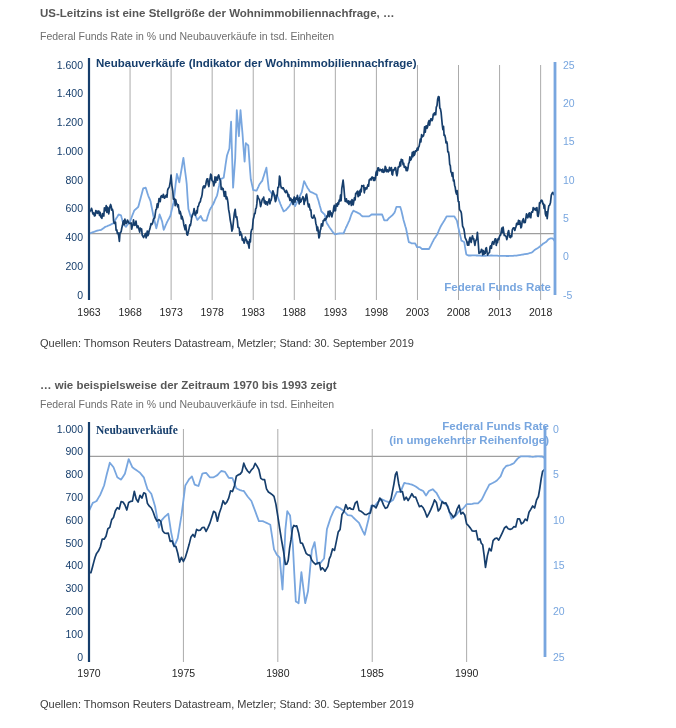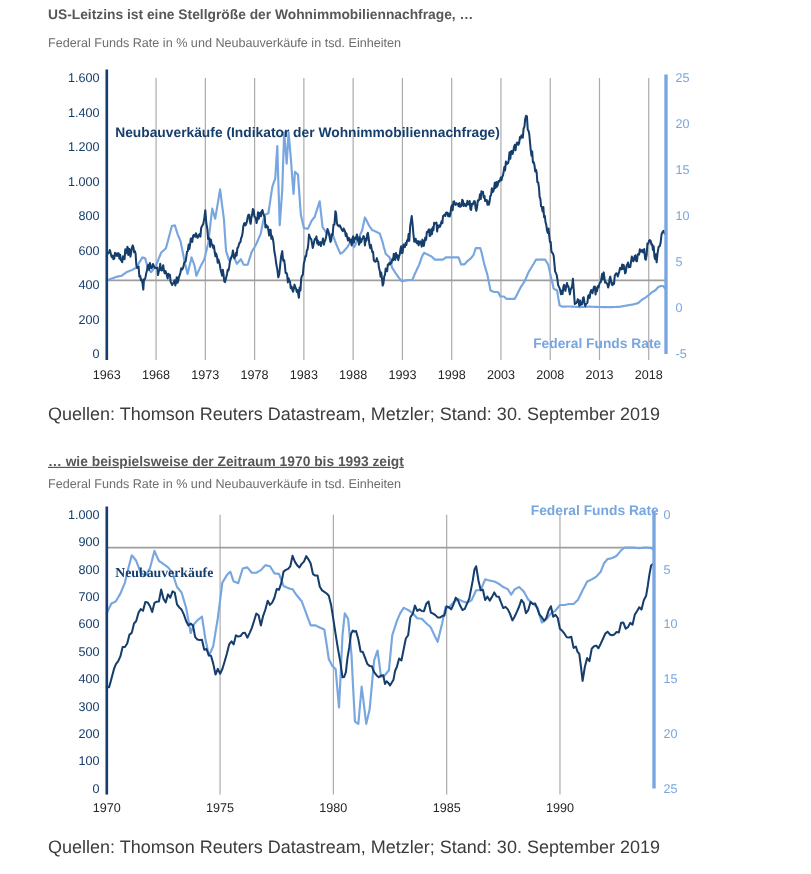--- a/index.html
+++ b/index.html
@@ -1,32 +1,32 @@
 <!DOCTYPE html>
 <html><head>
 <meta charset="utf-8">
 <style>
   html,body{margin:0;padding:0;background:#ffffff;}
   body{width:676px;height:728px;position:relative;font-family:"Liberation Sans",sans-serif;}
   .page{position:absolute;inset:0;background:#fff;overflow:hidden;}
   .title{position:absolute;left:40px;font-size:11.5px;font-weight:bold;color:#575757;white-space:nowrap;}
   .subtitle{position:absolute;left:40px;font-size:10.5px;font-weight:normal;color:#6e6e6e;white-space:nowrap;}
-  .source{position:absolute;left:40px;font-size:15px;color:#3c3c3c;white-space:nowrap;}
+  .source{position:absolute;left:40px;font-size:11px;color:#3c3c3c;white-space:nowrap;}
   .legend{position:absolute;font-size:11.5px;font-weight:bold;white-space:nowrap;}
-  .legend.navy{color:#163E6C;margin-top:48px;}
+  .legend.navy{color:#163E6C;}
   .legend.blue{color:#78A6DF;}
   #legend1-left{left:96px;top:57px;}
   #legend1-right{right:125px;top:281px;}
   #legend2-left{left:96px;top:424px;font-family:Liberation Serif, serif;}
   #legend2-right{right:127px;top:419px;text-align:right;line-height:14px;}
   #legend2-right span{display:block;}
   #title1{top:7px;}
   #subtitle1{top:30px;}
   #source1{top:337px;}
-  #title2{top:379px;text-decoration:underline;}
+  #title2{top:379px;}
   #subtitle2{top:398px;}
   #source2{top:698px;}
   svg{position:absolute;left:0;}
   #svg-chart1{top:0;}
   #svg-chart2{top:360px;}
   svg text{font-family:"Liberation Sans",sans-serif;}
 </style>
 </head>
 <body>
 
@@ -118,15 +118,16 @@
       <text x="553" y="254.9" text-anchor="start" fill="#78A6DF" font-size="10.5">20</text>
       <text x="553" y="300.5" text-anchor="start" fill="#78A6DF" font-size="10.5">25</text>
       <path d="M89.0 150.9 L90.9 146.9 L92.8 142.9 L94.7 142.0 L96.6 141.0 L98.4 137.9 L100.3 134.7 L102.2 130.1 L104.1 125.5 L105.5 119.6 L106.9 113.7 L108.4 108.2 L109.8 102.7 L111.7 105.0 L113.5 107.3 L115.4 112.3 L117.3 117.3 L119.2 118.5 L121.1 119.6 L123.0 116.7 L124.9 113.7 L126.8 106.4 L128.7 99.1 L130.5 103.2 L132.4 107.3 L134.3 108.7 L136.2 110.0 L138.1 111.4 L140.0 112.8 L141.9 115.1 L143.8 117.3 L145.6 123.3 L147.5 129.2 L149.4 131.5 L151.3 133.8 L153.2 140.1 L155.1 146.5 L157.0 157.0 L158.9 167.5 L160.3 163.8 L161.7 160.2 L163.1 158.6 L164.5 157.0 L166.4 155.4 L168.3 153.8 L169.7 162.9 L171.1 172.1 L172.6 179.4 L174.0 186.6 L175.9 182.5 L177.7 178.4 L179.6 166.8 L181.5 155.2 L183.4 140.4 L185.3 125.5 L187.2 122.4 L189.1 119.2 L190.5 117.8 L191.9 116.4 L193.3 120.5 L194.7 124.6 L196.6 125.3 L198.5 126.0 L200.4 119.8 L202.3 113.7 L204.2 113.2 L206.1 112.8 L208.0 115.1 L209.8 117.3 L211.7 117.3 L213.6 117.3 L215.5 116.2 L217.4 115.1 L219.3 113.0 L221.2 111.0 L223.1 111.4 L225.0 111.9 L226.8 114.8 L228.7 117.8 L230.6 118.0 L232.5 118.2 L234.4 123.3 L236.3 128.3 L238.2 129.2 L240.1 130.1 L241.9 130.6 L243.8 131.0 L245.7 133.8 L247.6 136.5 L249.5 138.8 L251.4 141.0 L253.3 146.1 L255.2 151.1 L257.0 156.1 L258.9 161.1 L260.8 161.1 L262.7 161.1 L264.6 162.0 L266.5 162.9 L268.4 163.8 L270.3 164.8 L272.2 177.1 L274.0 189.4 L275.5 192.1 L276.9 194.9 L278.3 196.2 L279.7 197.6 L281.1 213.6 L282.5 229.5 L284.0 199.4 L285.4 169.3 L287.3 151.1 L288.7 153.4 L290.1 155.6 L291.5 170.7 L292.9 185.7 L294.3 213.6 L295.8 241.4 L297.2 242.3 L298.6 243.2 L300.0 227.7 L301.4 212.2 L303.3 227.7 L305.2 243.2 L306.6 237.3 L308.0 231.3 L309.9 210.8 L311.8 190.3 L313.2 186.2 L314.6 182.1 L316.1 193.0 L317.5 204.0 L318.9 203.5 L320.3 203.1 L322.2 200.8 L324.1 198.5 L325.5 183.9 L326.9 169.3 L328.8 163.4 L330.7 157.5 L332.1 154.3 L333.5 151.1 L334.9 148.8 L336.4 146.5 L338.2 147.4 L340.1 148.3 L342.0 149.7 L343.9 151.1 L345.8 153.1 L347.7 155.2 L349.6 155.4 L351.5 155.6 L353.3 157.5 L355.2 159.3 L357.1 161.1 L359.0 162.9 L360.9 167.0 L362.8 171.1 L364.7 174.8 L366.6 167.0 L368.5 159.3 L369.9 152.4 L371.3 145.6 L372.7 146.1 L374.1 146.5 L376.0 144.2 L377.9 142.0 L379.8 140.6 L381.7 139.2 L383.6 140.1 L385.4 141.0 L387.3 141.7 L389.2 142.4 L391.1 141.3 L393.0 140.1 L394.9 136.0 L396.8 131.9 L398.7 131.9 L400.6 131.9 L402.4 127.4 L404.3 122.8 L406.2 123.3 L408.1 123.7 L410.0 124.2 L411.9 124.6 L413.8 125.5 L415.7 126.5 L417.5 127.8 L419.4 129.2 L421.3 130.1 L423.2 131.0 L424.6 133.3 L426.0 135.6 L427.5 133.3 L428.9 131.0 L430.8 130.1 L432.7 129.2 L434.5 131.0 L436.4 132.8 L438.3 136.3 L440.2 139.7 L442.1 141.3 L444.0 142.9 L445.9 144.5 L447.8 146.1 L449.6 152.4 L451.5 158.8 L453.4 157.5 L455.3 156.1 L457.2 153.6 L459.1 151.1 L461.0 149.9 L462.9 148.8 L464.8 146.5 L466.6 144.2 L468.5 144.2 L470.4 144.2 L472.3 143.8 L474.2 143.3 L476.1 143.3 L478.0 143.3 L479.9 141.5 L481.7 139.7 L483.6 135.8 L485.5 131.9 L487.4 128.3 L489.3 124.6 L491.2 123.7 L493.1 122.8 L495.0 121.7 L496.9 120.5 L498.7 118.5 L500.6 116.4 L502.0 112.8 L503.5 109.1 L504.9 107.5 L506.3 105.9 L508.2 105.5 L510.1 105.0 L512.0 104.1 L513.8 103.2 L515.7 100.9 L517.6 98.6 L519.0 97.5 L520.5 96.4 L521.9 96.4 L523.3 96.4 L524.9 96.4 L526.4 96.4 L528.0 96.4 L529.6 96.5 L531.2 96.7 L532.7 96.8 L534.3 96.7 L535.9 96.5 L537.4 96.4 L539.0 96.4 L540.6 96.5 L542.2 96.5 L543.6 97.4 L545.0 98.2" fill="none" stroke="#78A6DF" stroke-width="1.8" stroke-linejoin="round" stroke-linecap="round"></path>
       <path d="M89.0 212.6 L90.9 212.7 L92.3 207.7 L93.7 202.4 L95.1 197.2 L96.6 193.4 L98.4 191.1 L100.3 187.0 L102.2 179.2 L104.1 179.2 L106.0 176.3 L107.9 168.8 L109.8 167.4 L111.7 159.6 L113.5 157.5 L115.4 150.7 L117.3 147.6 L119.2 149.0 L121.1 141.6 L123.0 142.0 L124.9 145.0 L126.8 150.0 L128.7 142.4 L130.5 141.4 L132.4 141.2 L134.3 131.3 L136.2 139.0 L138.1 142.0 L140.0 135.3 L141.9 138.1 L143.8 132.8 L145.6 133.8 L147.5 143.6 L149.4 146.2 L151.3 148.0 L153.2 152.0 L155.1 157.5 L157.0 161.2 L158.9 159.7 L160.8 161.3 L162.6 170.7 L164.5 173.0 L166.4 173.3 L168.3 173.2 L170.2 181.4 L172.1 180.9 L174.0 185.9 L175.9 186.6 L177.7 193.0 L179.6 202.1 L181.5 197.4 L183.4 201.5 L185.3 197.5 L187.2 191.3 L189.1 184.6 L191.0 176.9 L192.9 174.4 L194.7 177.0 L196.6 169.4 L198.5 170.5 L200.4 170.1 L202.3 167.5 L204.2 167.4 L206.1 171.4 L208.0 167.6 L209.8 163.4 L211.7 157.5 L213.6 151.3 L215.5 152.7 L217.4 161.2 L219.3 153.2 L221.2 147.8 L223.1 140.7 L225.0 144.1 L226.8 142.2 L228.7 138.1 L230.6 130.8 L232.5 131.5 L234.4 126.0 L236.3 116.3 L238.2 114.9 L240.1 114.1 L241.9 111.9 L243.8 103.2 L245.7 108.0 L247.6 111.0 L249.5 112.9 L251.4 109.9 L253.3 108.0 L255.2 103.4 L257.0 106.1 L258.9 109.6 L260.8 118.4 L262.7 119.6 L264.6 119.6 L266.5 128.9 L268.4 132.0 L270.3 133.2 L272.2 134.6 L274.0 136.4 L275.9 144.1 L277.8 156.2 L279.7 168.7 L281.6 180.5 L283.5 191.0 L285.4 204.4 L286.8 204.1 L288.2 200.4 L289.6 188.1 L291.0 179.7 L292.5 168.3 L293.9 165.5 L295.3 166.4 L296.7 165.8 L298.6 172.7 L300.5 182.9 L302.4 183.4 L304.3 188.4 L306.1 193.3 L308.0 194.9 L309.9 195.3 L311.8 200.2 L313.7 202.7 L315.6 204.4 L317.5 203.0 L319.4 202.7 L320.8 209.9 L322.2 207.8 L323.6 209.1 L325.0 211.2 L326.4 208.9 L327.9 206.4 L329.3 198.9 L330.7 195.8 L332.6 188.8 L334.5 190.4 L336.4 181.1 L338.2 172.1 L340.1 169.4 L342.0 154.4 L343.9 151.6 L345.8 144.7 L347.7 149.1 L349.6 147.8 L351.5 149.2 L353.3 149.3 L355.2 143.2 L357.1 141.3 L359.0 150.4 L360.9 151.3 L362.8 152.6 L364.7 154.5 L366.6 154.6 L368.5 153.4 L370.3 153.0 L372.2 145.3 L374.1 146.0 L376.0 147.8 L377.9 143.6 L379.8 138.0 L381.7 140.4 L383.6 145.1 L385.4 148.3 L387.3 147.4 L389.2 143.0 L391.1 138.6 L392.5 131.4 L393.9 124.1 L395.4 114.6 L396.8 111.9 L398.7 123.7 L400.6 131.8 L402.4 131.5 L404.3 140.0 L406.2 137.2 L408.1 140.5 L410.0 137.4 L411.9 133.7 L413.8 137.0 L415.7 137.2 L417.5 142.0 L419.4 146.7 L421.3 145.7 L423.2 147.8 L425.1 151.7 L427.0 157.0 L428.9 153.7 L430.8 149.7 L432.7 145.2 L434.5 139.9 L436.4 142.4 L438.3 151.0 L440.2 148.4 L442.1 141.7 L444.0 143.4 L445.9 142.9 L447.8 147.2 L449.6 152.2 L451.5 154.4 L453.4 157.3 L455.3 154.9 L457.2 148.8 L459.1 145.2 L461.0 154.0 L462.9 152.4 L464.8 155.0 L466.6 163.9 L468.5 165.7 L470.4 168.1 L472.3 171.0 L474.2 171.2 L476.1 170.7 L478.0 179.9 L479.9 178.8 L481.3 183.2 L482.7 184.8 L484.1 195.2 L485.5 207.4 L487.4 195.6 L489.3 188.4 L491.2 190.9 L493.1 180.6 L495.0 178.6 L496.9 178.0 L498.7 180.2 L500.6 176.4 L502.5 172.3 L504.4 168.0 L506.3 166.4 L508.2 168.7 L510.1 169.4 L512.0 168.7 L513.8 166.7 L515.7 167.0 L517.6 158.9 L519.5 158.8 L521.4 163.9 L523.3 162.6 L525.2 159.1 L527.1 160.6 L529.0 152.2 L530.8 149.4 L532.7 146.0 L534.6 148.0 L536.5 140.2 L538.4 136.5 L539.8 128.3 L541.2 118.6 L542.6 111.3 L544.1 110.0" fill="none" stroke="#163E6C" stroke-width="1.7" stroke-linejoin="round" stroke-linecap="round"></path>
       <line x1="89" y1="62" x2="89" y2="302" stroke="#163E6C" stroke-width="2.2"></line>
       <line x1="545" y1="66" x2="545" y2="297" stroke="#78A6DF" stroke-width="2.8"></line>
     </svg>
   <div class="legend navy" id="legend2-left">Neubauverkäufe</div>
   <div class="legend blue" id="legend2-right">
     <span>Federal Funds Rate</span>
+    <span>(in umgekehrter Reihenfolge)</span>
   </div>
   <div class="source" id="source2">Quellen: Thomson Reuters Datastream, Metzler; Stand: 30. September 2019</div>
 </div>
 
 </body></html>

